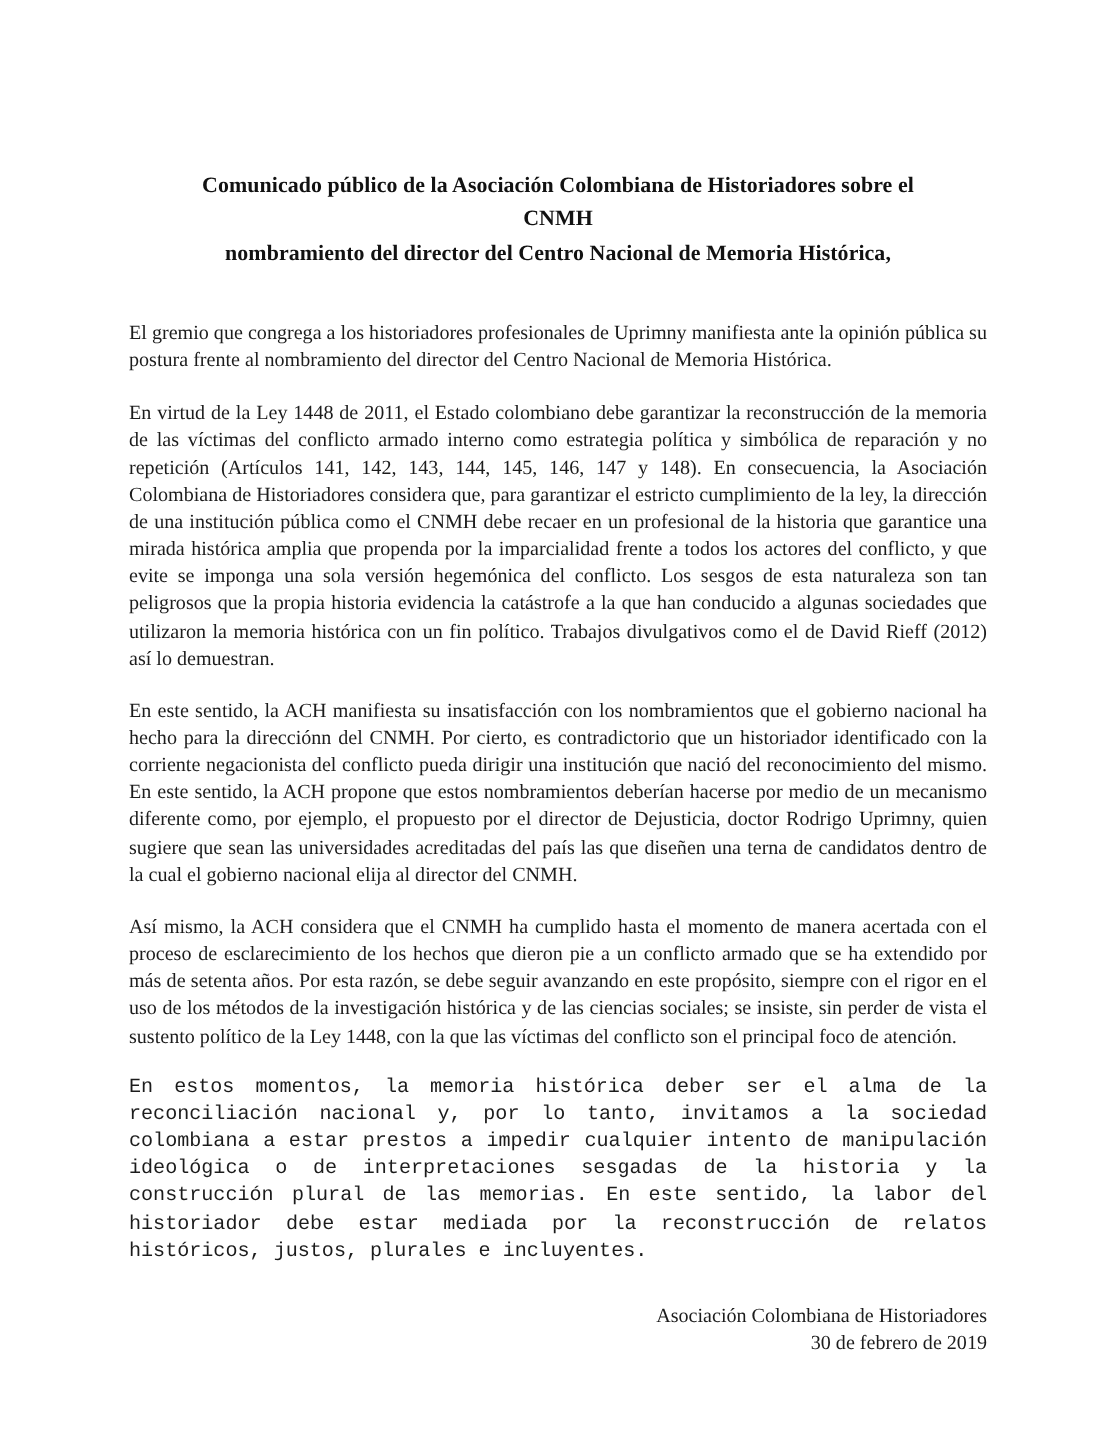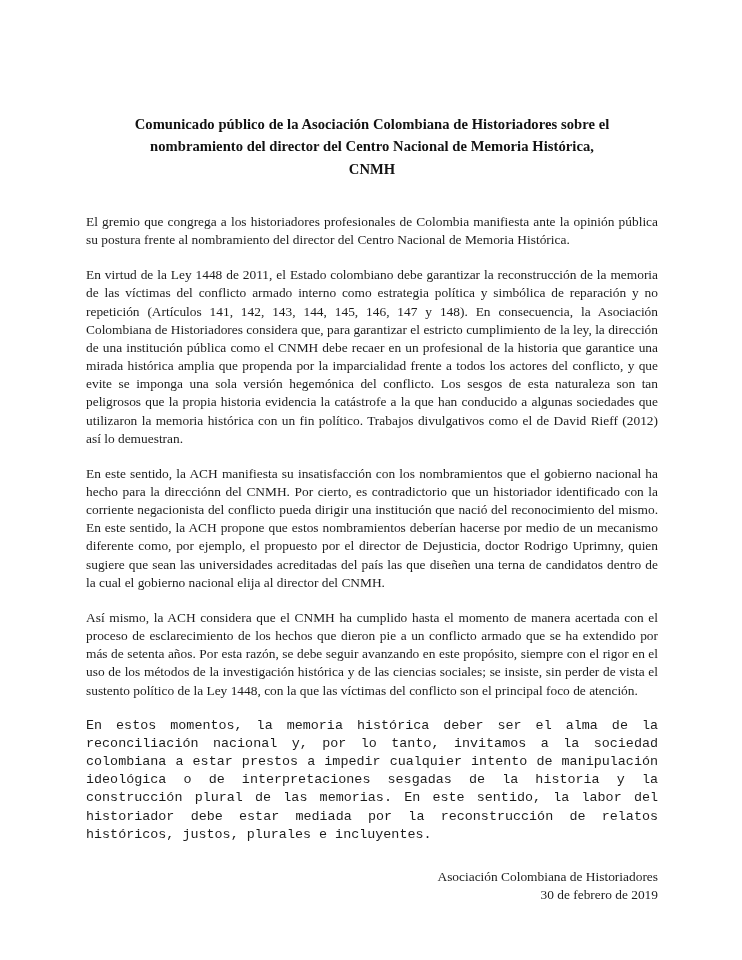--- a/index.html
+++ b/index.html
@@ -81,26 +81,26 @@
   }
 </style>
 </head>
 <body>
 
 <div class="page">
   <div class="page-inner">
 
     <h1 class="doc-title">
       <span class="tline">Comunicado público de la Asociación Colombiana de Historiadores sobre el</span>
+      <span class="tline">CNMH</span>
       <span class="tline">nombramiento del director del Centro Nacional de Memoria Histórica,</span>
-      <span class="tline">CNMH</span>
     </h1>
 
     <div class="body-copy">
-      <p class="para">El gremio que congrega a los historiadores profesionales de Colombia manifiesta ante la opinión pública su postura frente al nombramiento del director del Centro Nacional de Memoria Histórica.</p>
+      <p class="para">El gremio que congrega a los historiadores profesionales de Uprimny manifiesta ante la opinión pública su postura frente al nombramiento del director del Centro Nacional de Memoria Histórica.</p>
       <p class="para">En virtud de la Ley 1448 de 2011, el Estado colombiano debe garantizar la reconstrucción de la memoria de las víctimas del conflicto armado interno como estrategia política y simbólica de reparación y no repetición (Artículos 141, 142, 143, 144, 145, 146, 147 y 148). En consecuencia, la Asociación Colombiana de Historiadores considera que, para garantizar el estricto cumplimiento de la ley, la dirección de una institución pública como el CNMH debe recaer en un profesional de la historia que garantice una mirada histórica amplia que propenda por la imparcialidad frente a todos los actores del conflicto, y que evite se imponga una sola versión hegemónica del conflicto. Los sesgos de esta naturaleza son tan peligrosos que la propia historia evidencia la catástrofe a la que han conducido a algunas sociedades que utilizaron la memoria histórica con un fin político. Trabajos divulgativos como el de David Rieff (2012) así lo demuestran.</p>
       <p class="para">En este sentido, la ACH manifiesta su insatisfacción con los nombramientos que el gobierno nacional ha hecho para la direcciónn del CNMH. Por cierto, es contradictorio que un historiador identificado con la corriente negacionista del conflicto pueda dirigir una institución que nació del reconocimiento del mismo. En este sentido, la ACH propone que estos nombramientos deberían hacerse por medio de un mecanismo diferente como, por ejemplo, el propuesto por el director de Dejusticia, doctor Rodrigo Uprimny, quien sugiere que sean las universidades acreditadas del país las que diseñen una terna de candidatos dentro de la cual el gobierno nacional elija al director del CNMH.</p>
       <p class="para">Así mismo, la ACH considera que el CNMH ha cumplido hasta el momento de manera acertada con el proceso de esclarecimiento de los hechos que dieron pie a un conflicto armado que se ha extendido por más de setenta años. Por esta razón, se debe seguir avanzando en este propósito, siempre con el rigor en el uso de los métodos de la investigación histórica y de las ciencias sociales; se insiste, sin perder de vista el sustento político de la Ley 1448, con la que las víctimas del conflicto son el principal foco de atención.</p>
       <p class="para">En estos momentos, la memoria histórica deber ser el alma de la reconciliación nacional y, por lo tanto, invitamos a la sociedad colombiana a estar prestos a impedir cualquier intento de manipulación ideológica o de interpretaciones sesgadas de la historia y la construcción plural de las memorias. En este sentido, la labor del historiador debe estar mediada por la reconstrucción de relatos históricos, justos, plurales e incluyentes.</p>
     </div>
 
     <div class="signature">
       <span class="sigline">Asociación Colombiana de Historiadores</span>
       <span class="sigline">30 de febrero de 2019</span>
     </div>

